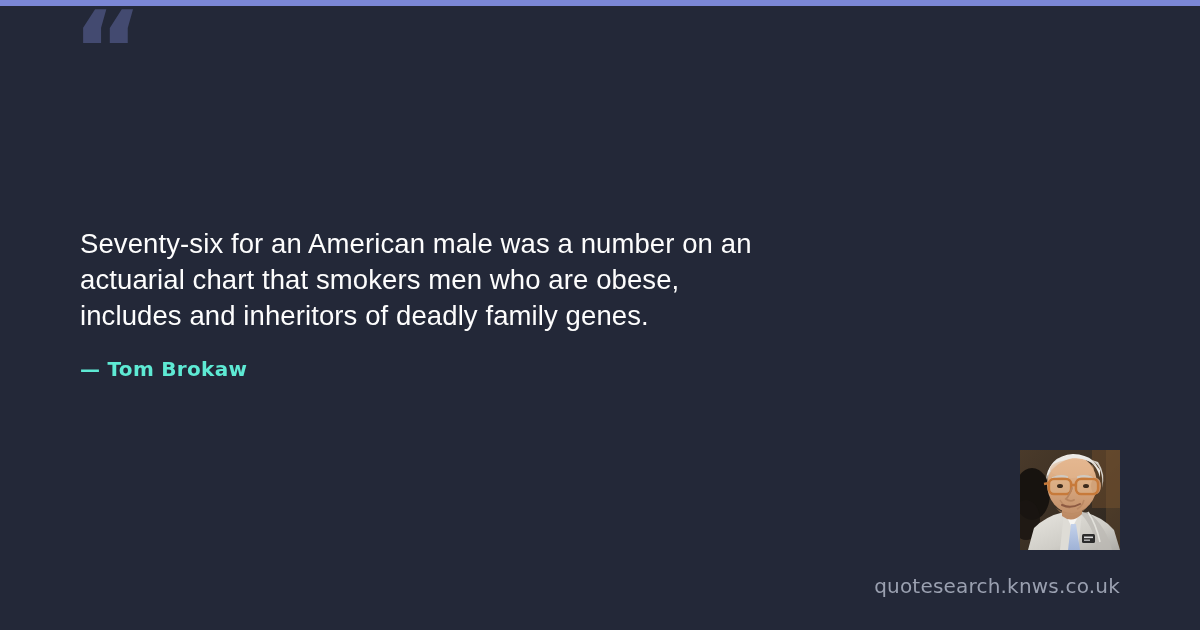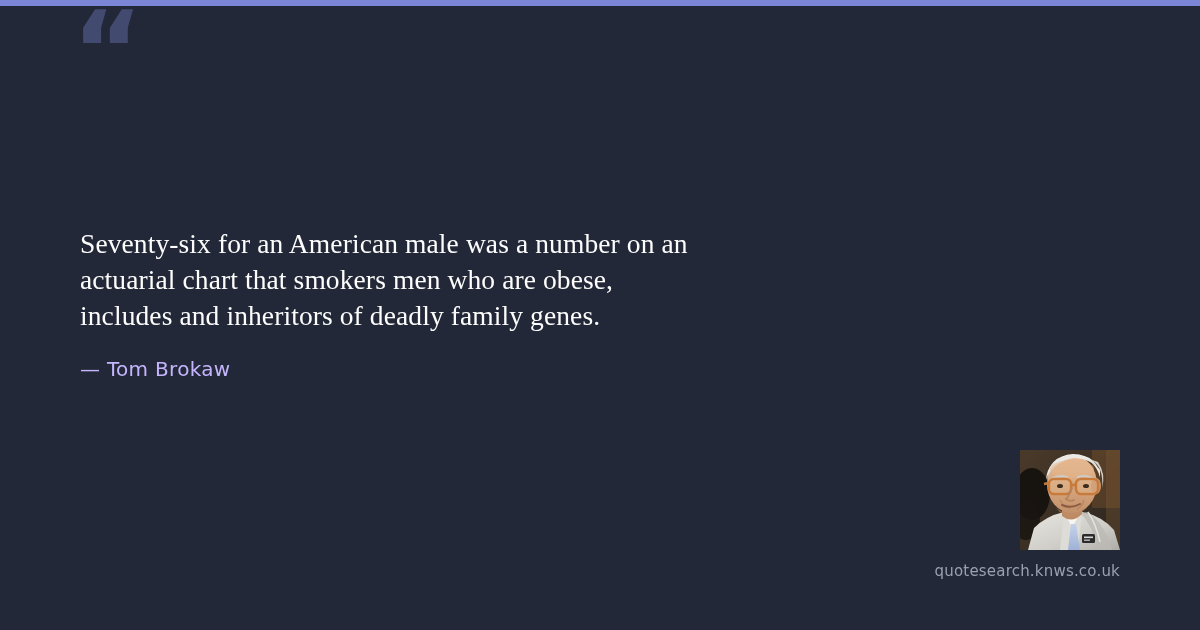--- a/index.html
+++ b/index.html
@@ -48,38 +48,38 @@
   }
 
   
   .quote-block {
     position: absolute;
     left: 80px;
     top: 226px;
     width: 900px;
   }
   .quote-line {
-    font-family: Liberation Serif, serif;
+    font-family: Liberation Sans, sans-serif;
     font-size: 27.5px;
     line-height: 36px;
     color: #fdfdfd;
     font-weight: 400;
     white-space: pre;
     letter-spacing: 0.1px;
   }
 
   
   .author {
     position: absolute;
     left: 80px;
     top: 357px;
     font-family: "DejaVu Sans", sans-serif;
     font-size: 20px;
-    font-weight: 400;
-    color: #c4b5fd;
+    font-weight: 700;
+    color: #5eead4;
     letter-spacing: 0.3px;
     white-space: pre;
   }
 
   
   .portrait {
     position: absolute;
     left: 1020px;
     top: 450px;
     width: 100px;
@@ -90,23 +90,23 @@
   .portrait svg {
     display: block;
     width: 100px;
     height: 100px;
   }
 
   
   .site-url {
     position: absolute;
     right: 80px;
-    top: 562px;
-    font-family: "DejaVu Sans", sans-serif;
-    font-size: 15px;
+    top: 574px;
+    font-family: "DejaVu Sans", sans-serif;
+    font-size: 20px;
     color: #9aa0b0;
     letter-spacing: 0.2px;
     white-space: pre;
   }
 </style>
 </head>
 <body>
 
 <div class="card">
 

